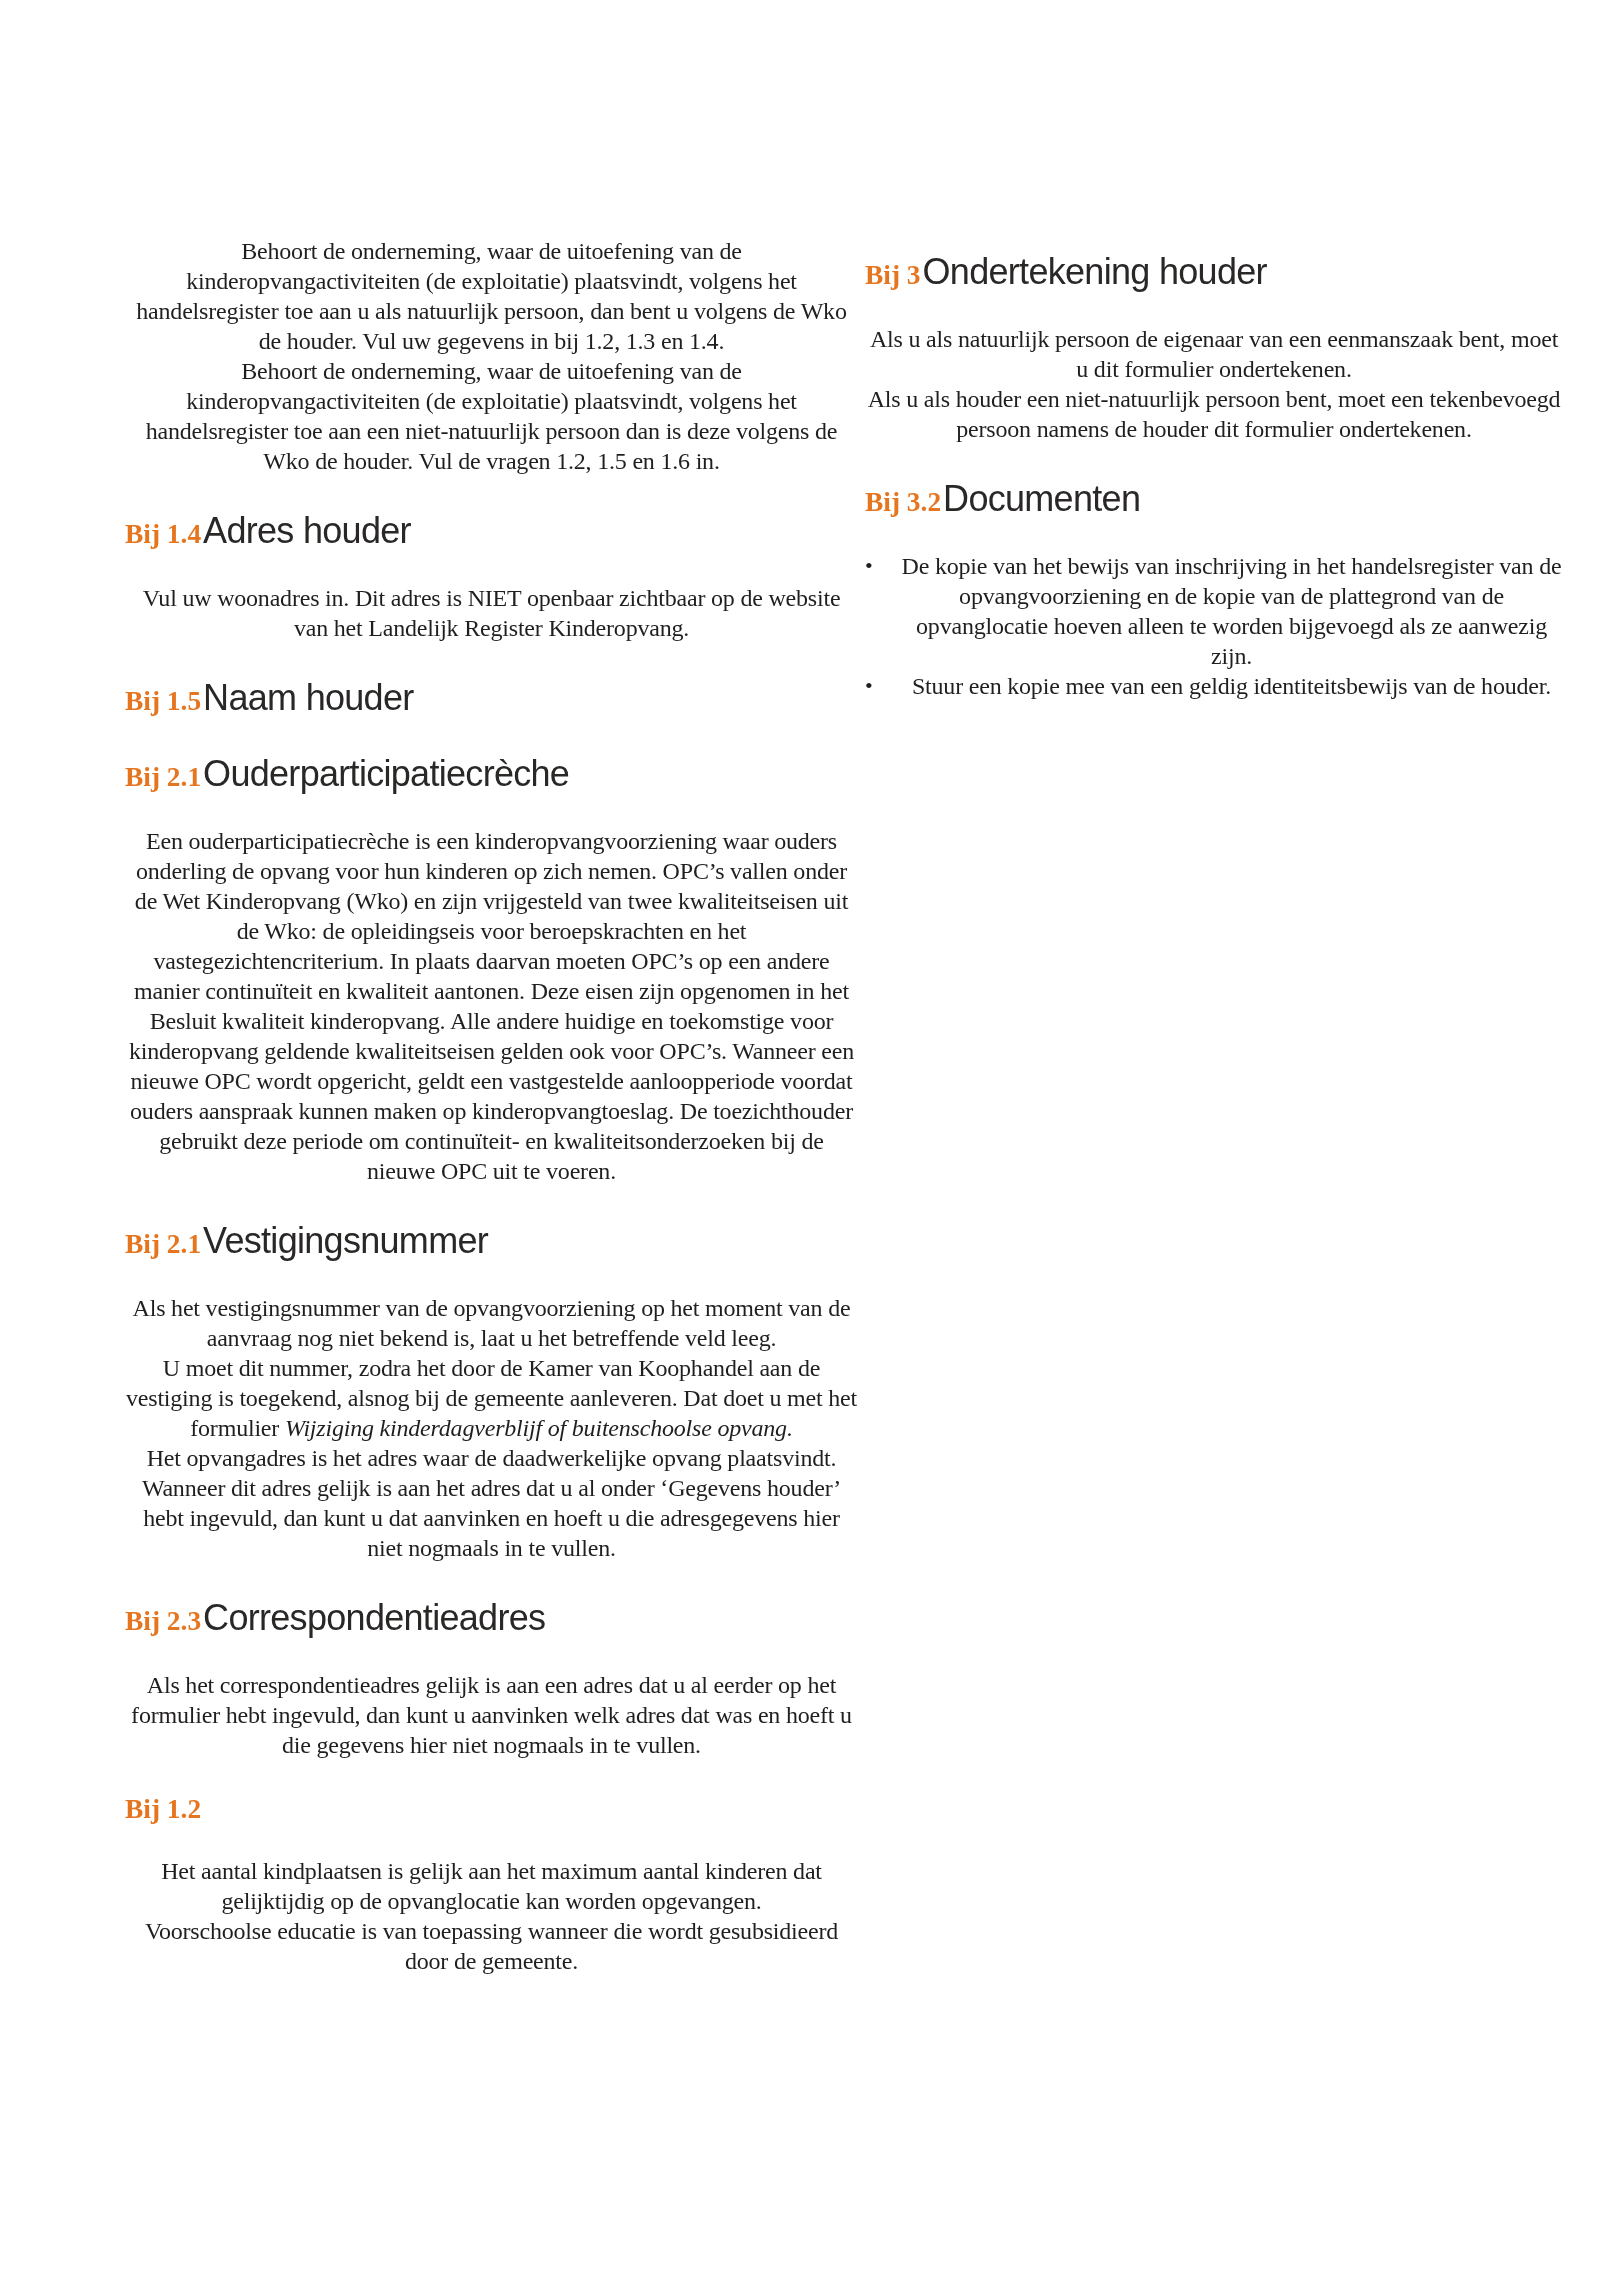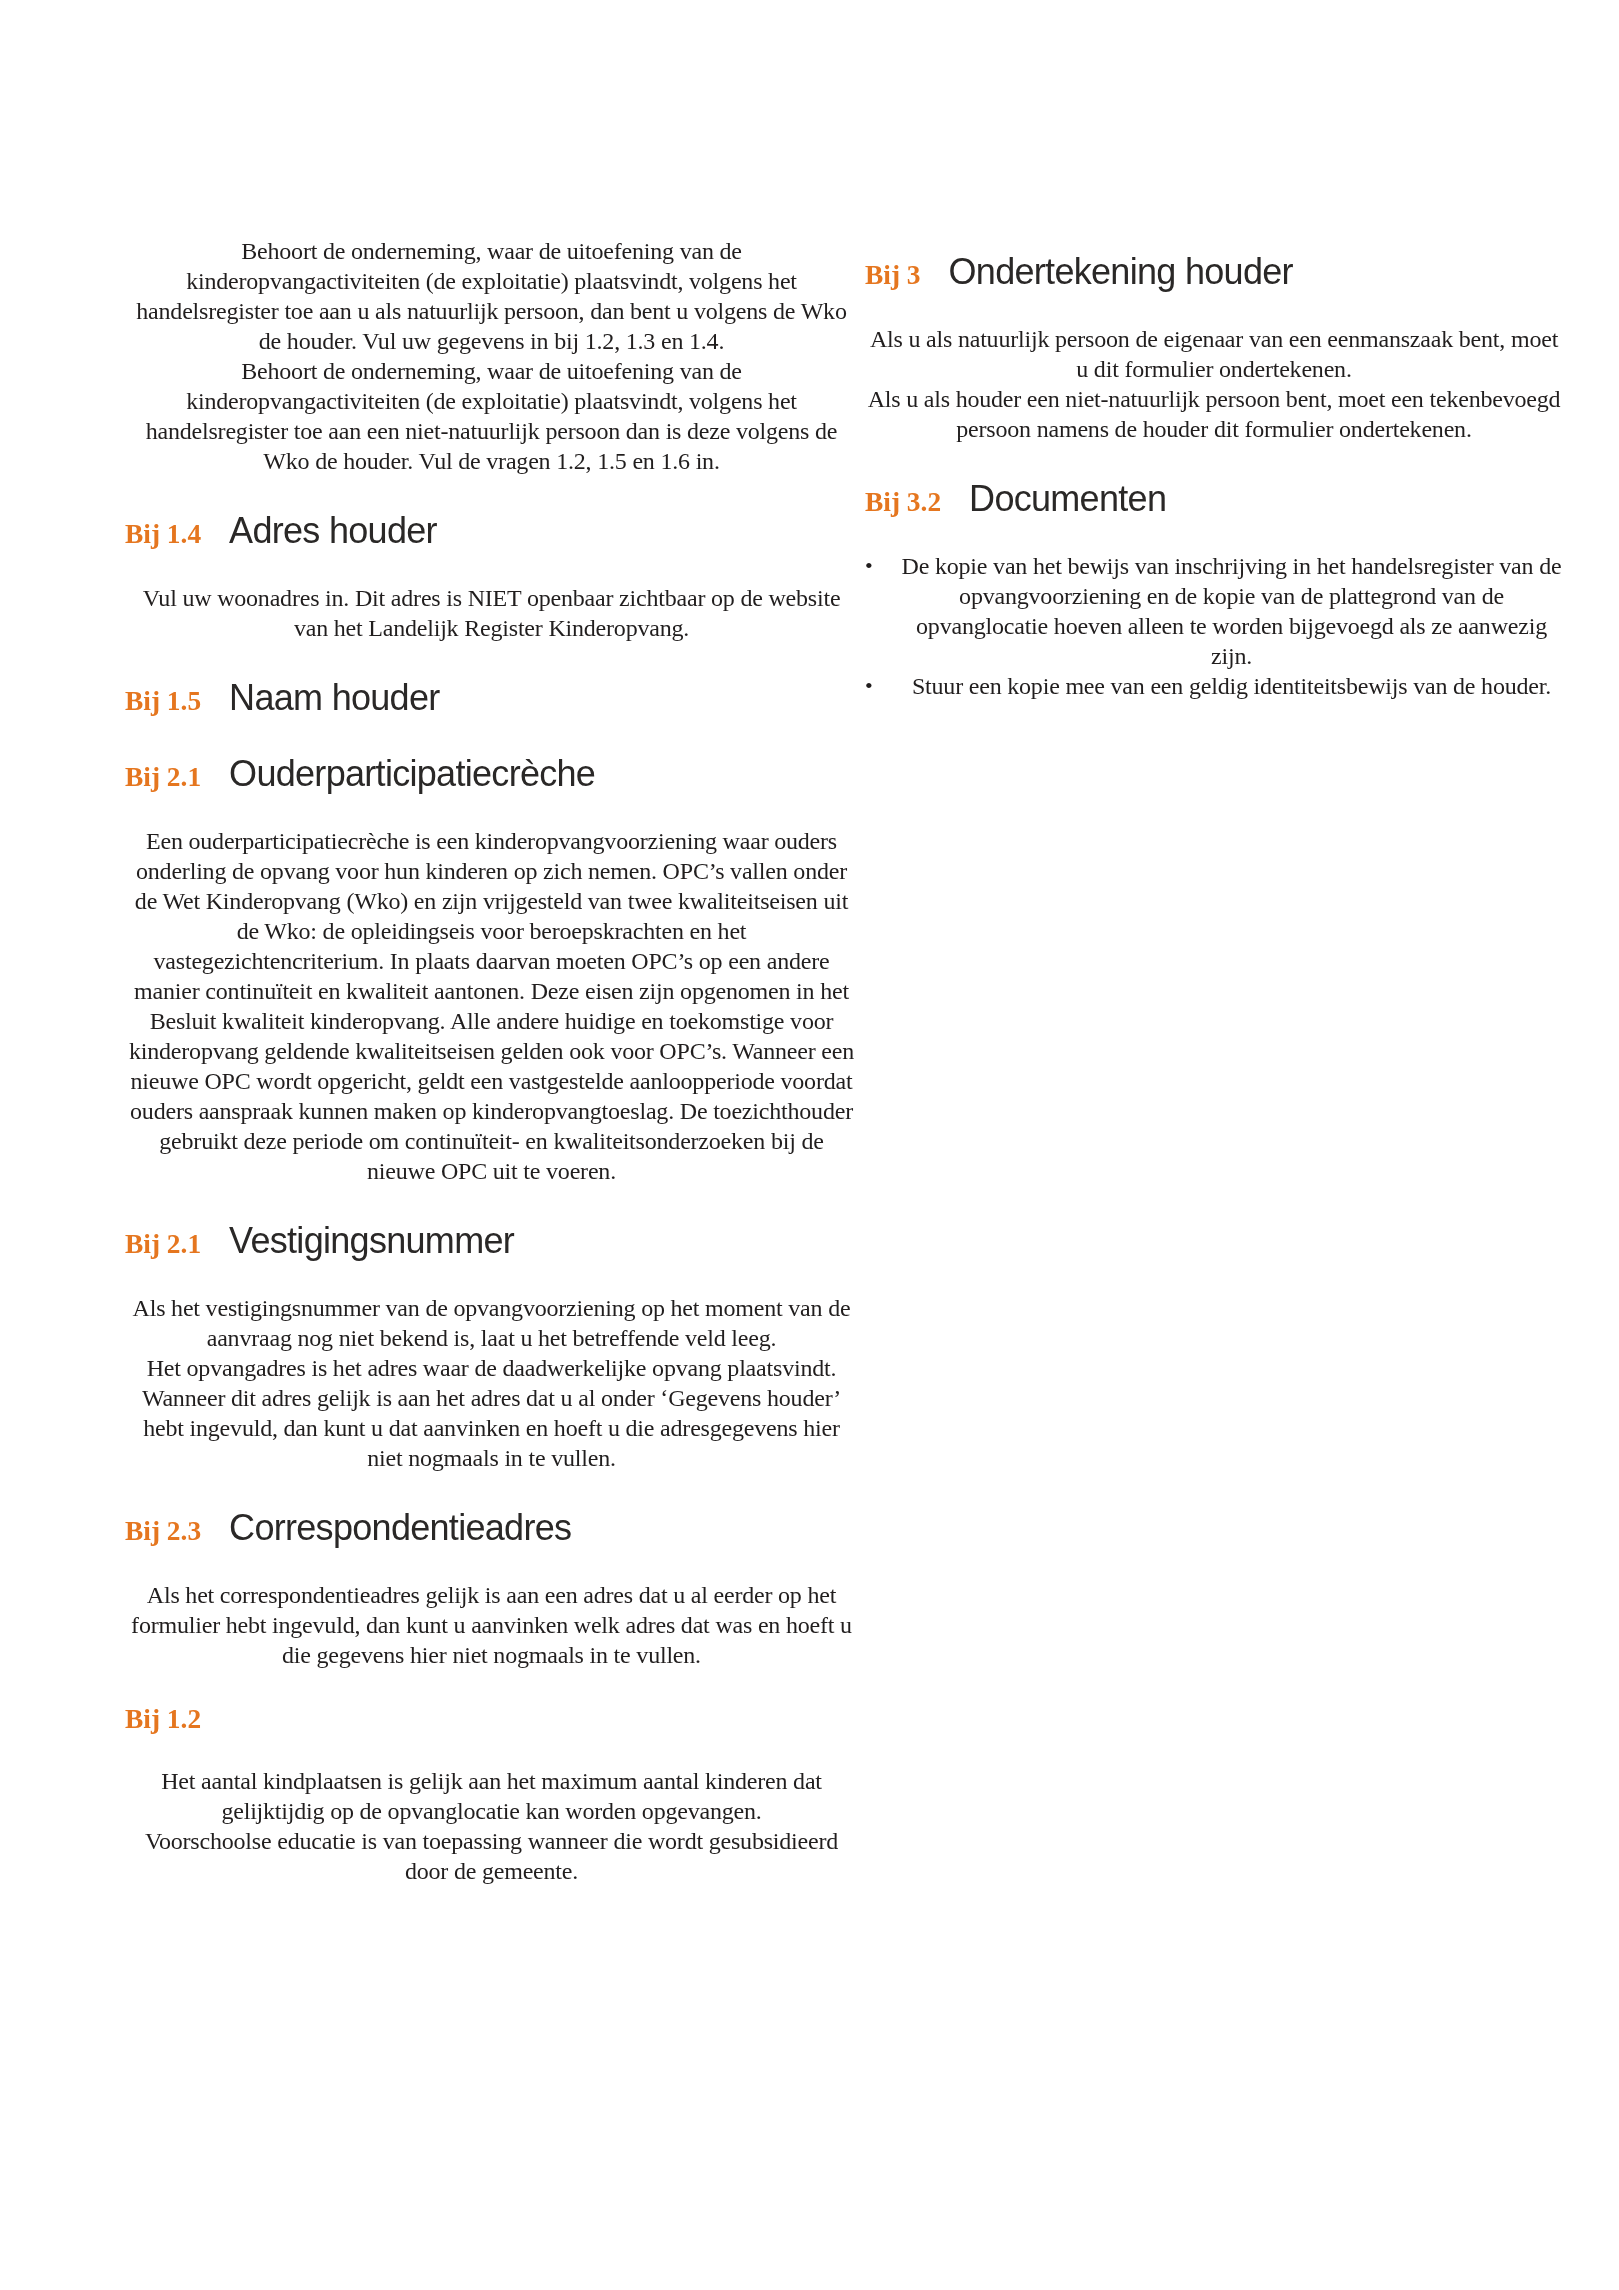--- a/index.html
+++ b/index.html
@@ -26,21 +26,21 @@
     font-size:24px;
     line-height:30px;
     letter-spacing:-0.2px;
     color:var(--text);
     text-align:center;
   }
   p.body em{font-style:italic;}
   h2.heading{
     display:flex;
     align-items:baseline;
-    gap:28px;
+    gap:2px;
     margin:34px 0 31px 0;
     font-weight:normal;
   }
   .col-right .section:first-child h2.heading{margin-top:14.6px;}
   .bij{
     font-family:"Liberation Serif", serif;
     font-weight:700;
     font-size:27.4px;
     color:var(--accent);
     white-space:nowrap;
@@ -98,20 +98,21 @@
       </h2>
       <p class="body">Een ouderparticipatiecrèche is een kinderopvangvoorziening waar ouders onderling de opvang voor hun kinderen op zich nemen. OPC’s vallen onder de Wet Kinderopvang (Wko) en zijn vrijgesteld van twee kwaliteitseisen uit de Wko: de opleidingseis voor beroepskrachten en het vastegezichtencriterium. In plaats daarvan moeten OPC’s op een andere manier continuïteit en kwaliteit aantonen. Deze eisen zijn opgenomen in het Besluit kwaliteit kinderopvang. Alle andere huidige en toekomstige voor kinderopvang geldende kwaliteitseisen gelden ook voor OPC’s. Wanneer een nieuwe OPC wordt opgericht, geldt een vastgestelde aanloopperiode voordat ouders aanspraak kunnen maken op kinderopvangtoeslag. De toezichthouder gebruikt deze periode om continuïteit- en kwaliteitsonderzoeken bij de nieuwe OPC uit te voeren.</p>
     </section>
 
     <section class="section">
       <h2 class="heading">
         <span class="bij">Bij 2.1</span>
         <span class="title">Vestigingsnummer</span>
       </h2>
       <p class="body">Als het vestigingsnummer van de opvangvoorziening op het moment van de aanvraag nog niet bekend is, laat u het betreffende veld leeg.</p>
+      <p class="body"><span>U moet dit nummer, zodra het door de Kamer van Koophandel aan de vestiging is toegekend, alsnog bij de gemeente aanleveren. Dat doet u met het formulier </span><em>Wijziging kinderdagverblijf of buitenschoolse opvang.</em></p>
     </section>
 
     <section class="section">
       <p class="body">Het opvangadres is het adres waar de daadwerkelijke opvang plaatsvindt. Wanneer dit adres gelijk is aan het adres dat u al onder ‘Gegevens houder’ hebt ingevuld, dan kunt u dat aanvinken en hoeft u die adresgegevens hier niet nogmaals in te vullen.</p>
     </section>
 
     <section class="section">
       <h2 class="heading">
         <span class="bij">Bij 2.3</span>
         <span class="title">Correspondentieadres</span>

